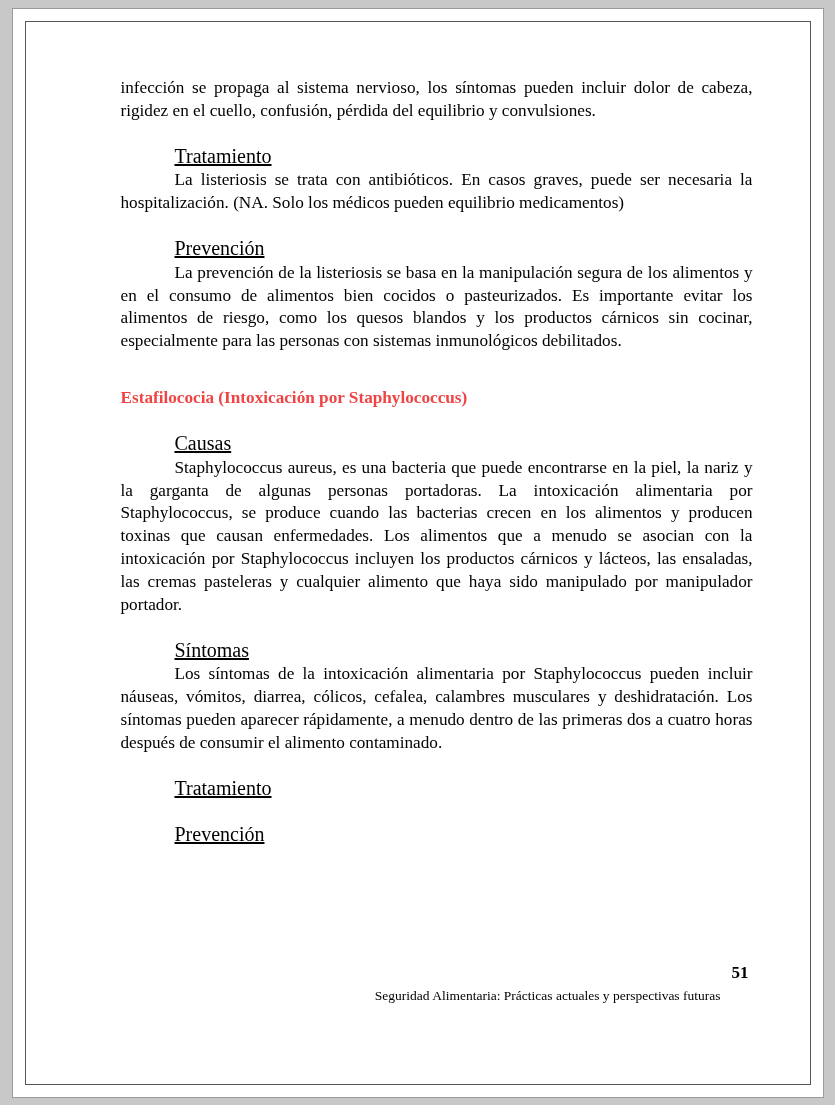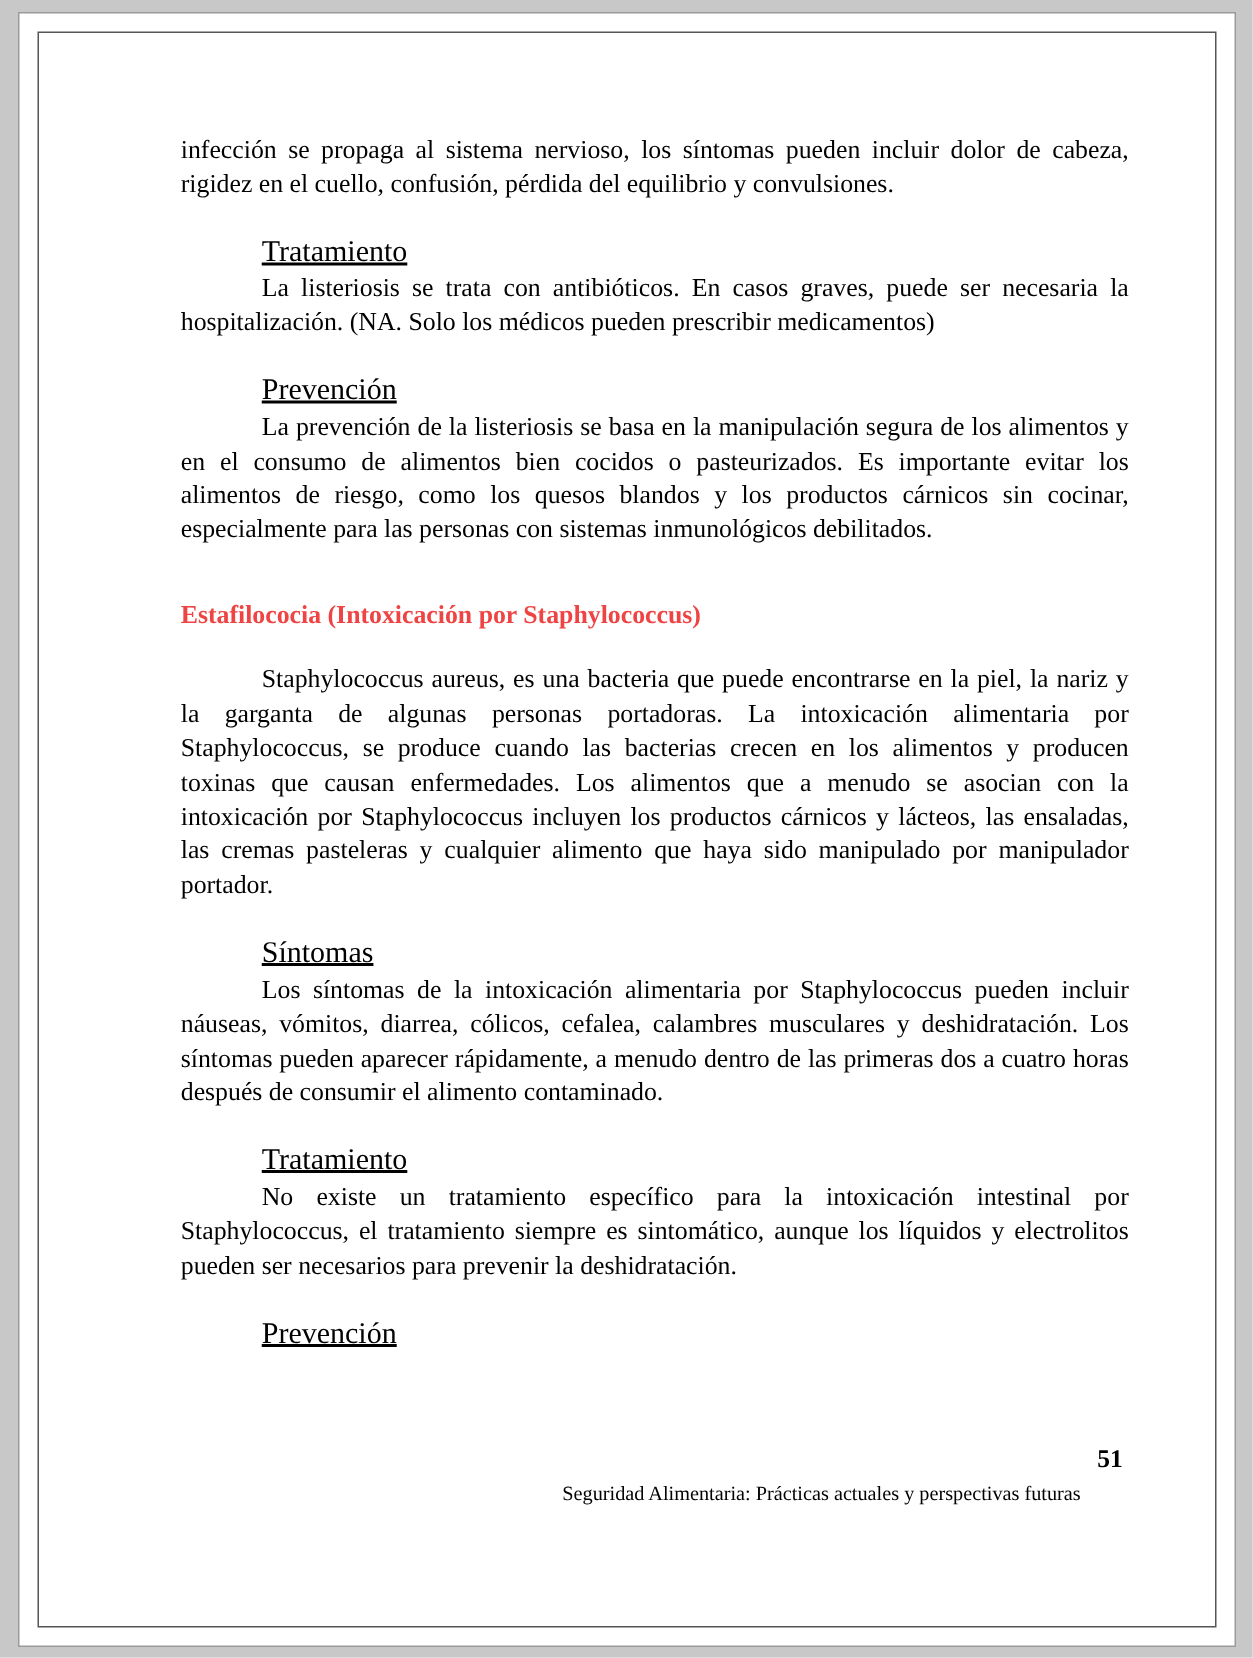--- a/index.html
+++ b/index.html
@@ -36,21 +36,21 @@
     left: 12px;
     top: 12px;
     right: 12px;
     bottom: 12px;
     border: 1px solid #555555;
     box-sizing: border-box;
   }
   .content {
     position: absolute;
     left: 108px;
-    top: 80px;
+    top: 68px;
     width: 632px;
     box-sizing: border-box;
   }
   p {
     margin: 0;
     font-size: 17.2px;
     line-height: 1.33;
     text-align: justify;
     color: #000;
   }
@@ -106,44 +106,44 @@
   <div class="page">
     <div class="page-inner"></div>
 
     <div class="content">
 
       <p class="body-para">infección se propaga al sistema nervioso, los síntomas pueden incluir dolor de cabeza, rigidez en el cuello, confusión, pérdida del equilibrio y convulsiones.</p>
 
       <div class="gap-md"></div>
 
       <p class="sub-head">Tratamiento</p>
-      <p class="indent-para">La listeriosis se trata con antibióticos. En casos graves, puede ser necesaria la hospitalización. (NA. Solo los médicos pueden prescribir medicamentos)</p>
+      <p class="indent-para">La listeriosis se trata con antibióticos. En casos graves, puede ser necesaria la hospitalización. (NA. Solo los médicos pueden equilibrio medicamentos)</p>
 
       <div class="gap-md"></div>
 
       <p class="sub-head">Prevención</p>
       <p class="indent-para">La prevención de la listeriosis se basa en la manipulación segura de los alimentos y en el consumo de alimentos bien cocidos o pasteurizados. Es importante evitar los alimentos de riesgo, como los quesos blandos y los productos cárnicos sin cocinar, especialmente para las personas con sistemas inmunológicos debilitados.</p>
 
       <div class="gap-lg"></div>
 
       <p class="section-head">Estafilococia (Intoxicación por Staphylococcus)</p>
 
       <div class="gap-md"></div>
 
+      <p class="sub-head">Causas</p>
       <p class="indent-para">Staphylococcus aureus, es una bacteria que puede encontrarse en la piel, la nariz y la garganta de algunas personas portadoras. La intoxicación alimentaria por Staphylococcus, se produce cuando las bacterias crecen en los alimentos y producen toxinas que causan enfermedades. Los alimentos que a menudo se asocian con la intoxicación por Staphylococcus incluyen los productos cárnicos y lácteos, las ensaladas, las cremas pasteleras y cualquier alimento que haya sido manipulado por manipulador portador.</p>
 
       <div class="gap-md"></div>
 
       <p class="sub-head">Síntomas</p>
       <p class="indent-para">Los síntomas de la intoxicación alimentaria por Staphylococcus pueden incluir náuseas, vómitos, diarrea, cólicos, cefalea, calambres musculares y deshidratación. Los síntomas pueden aparecer rápidamente, a menudo dentro de las primeras dos a cuatro horas después de consumir el alimento contaminado.</p>
 
       <div class="gap-md"></div>
 
       <p class="sub-head">Tratamiento</p>
-      <p class="indent-para">No existe un tratamiento específico para la intoxicación intestinal por Staphylococcus, el tratamiento siempre es sintomático, aunque los líquidos y electrolitos pueden ser necesarios para prevenir la deshidratación.</p>
 
       <div class="gap-md"></div>
 
       <p class="sub-head">Prevención</p>
     </div>
 
     <div class="footer">
       <p class="page-number">51</p>
       <p class="footer-text">Seguridad Alimentaria: Prácticas actuales y perspectivas futuras</p>
     </div>

